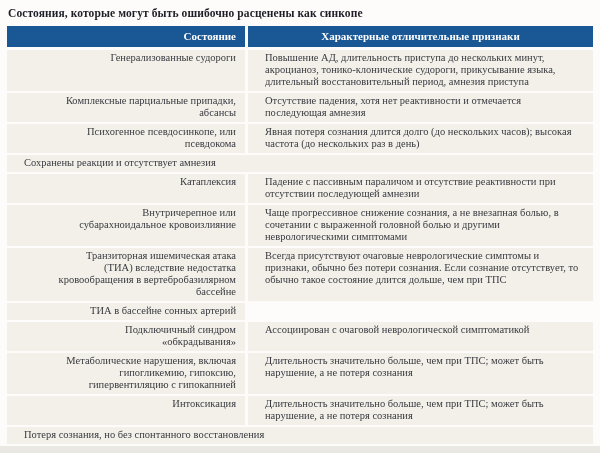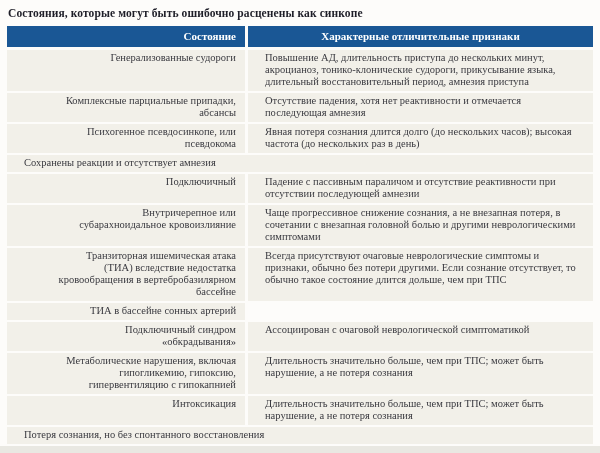--- a/index.html
+++ b/index.html
@@ -94,32 +94,32 @@
     <div class="row">
       <div class="cell c1">Психогенное псевдосинкопе, или псевдокома</div>
       <div class="cell c2">Явная потеря сознания длится долго (до нескольких часов); высокая частота (до нескольких раз в день)</div>
     </div>
 
     <div class="row">
       <div class="cell c2">Сохранены реакции и отсутствует амнезия</div>
     </div>
 
     <div class="row">
-      <div class="cell c1">Подключичный</div>
+      <div class="cell c1">Катаплексия</div>
       <div class="cell c2">Падение с пассивным параличом и отсутствие реактивности при отсутствии последующей амнезии</div>
     </div>
 
     <div class="row">
       <div class="cell c1">Внутричерепное или субарахноидальное кровоизлияние</div>
-      <div class="cell c2">Чаще прогрессивное снижение сознания, а не внезапная потеря, в сочетании с внезапная головной болью и другими неврологическими симптомами</div>
+      <div class="cell c2">Чаще прогрессивное снижение сознания, а не внезапная болью, в сочетании с выраженной головной болью и другими неврологическими симптомами</div>
     </div>
 
     <div class="row">
       <div class="cell c1">Транзиторная ишемическая атака (ТИА) вследствие недостатка кровообращения в вертебробазилярном бассейне</div>
-      <div class="cell c2">Всегда присутствуют очаговые неврологические симптомы и признаки, обычно без потери другими. Если сознание отсутствует, то обычно такое состояние длится дольше, чем при ТПС</div>
+      <div class="cell c2">Всегда присутствуют очаговые неврологические симптомы и признаки, обычно без потери сознания. Если сознание отсутствует, то обычно такое состояние длится дольше, чем при ТПС</div>
     </div>
 
     <div class="row">
       <div class="cell c1">ТИА в бассейне сонных артерий</div>
     </div>
 
     <div class="row">
       <div class="cell c1">Подключичный синдром «обкрадывания»</div>
       <div class="cell c2">Ассоциирован с очаговой неврологической симптоматикой</div>
     </div>

